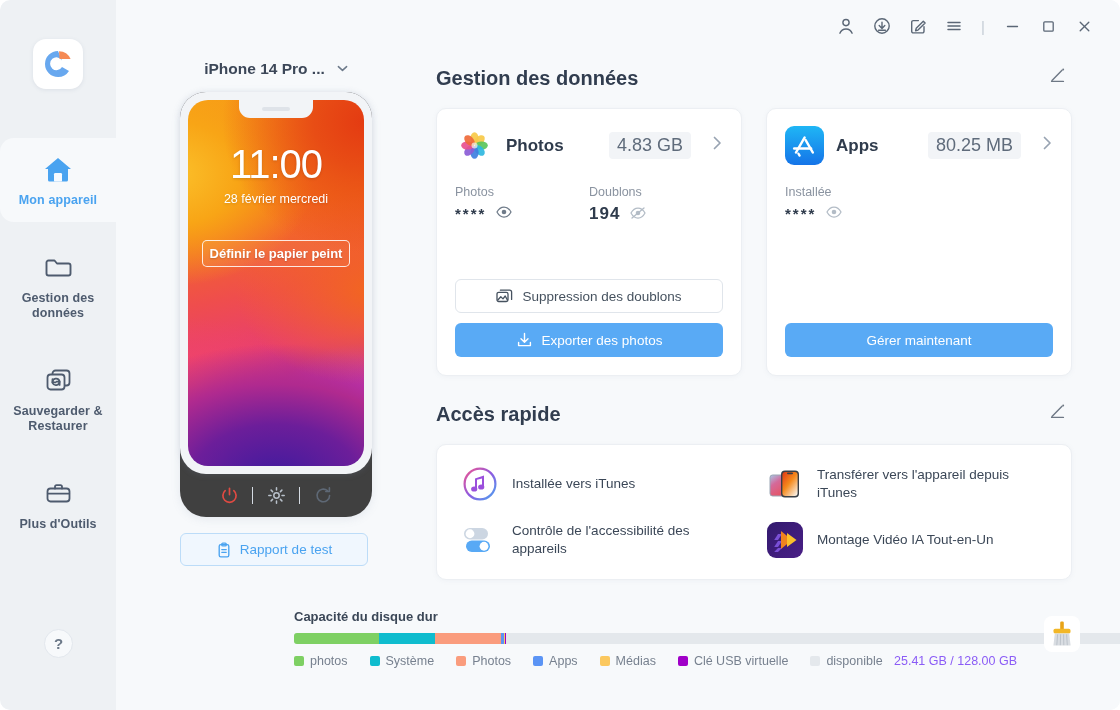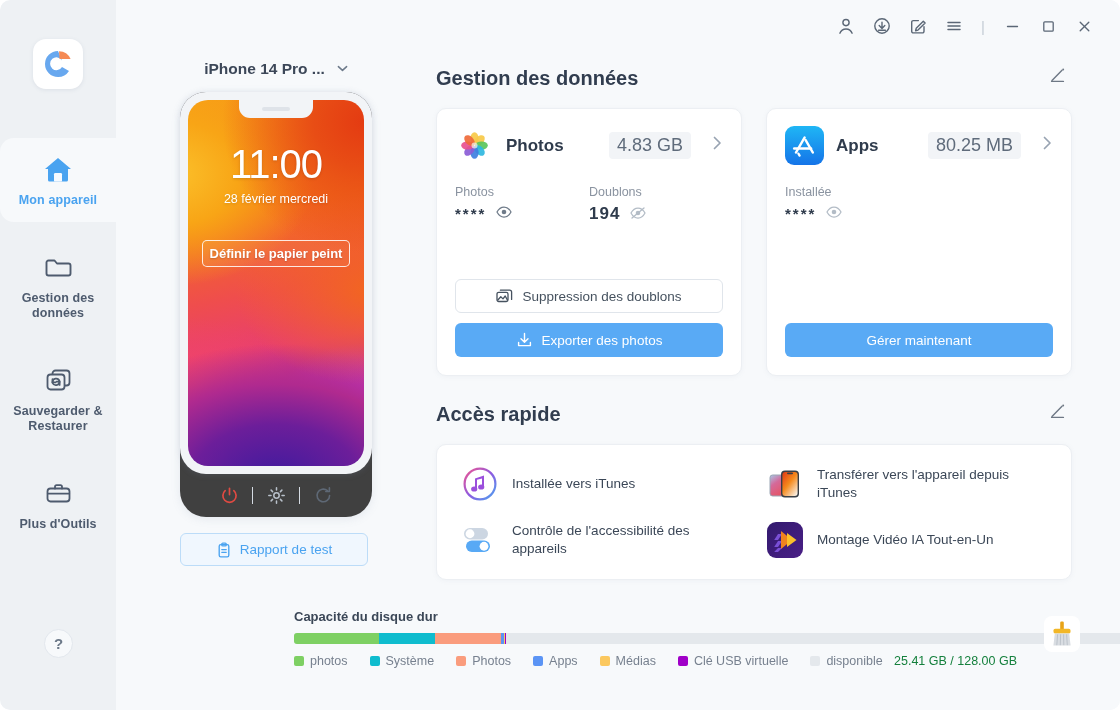--- a/index.html
+++ b/index.html
@@ -268,21 +268,21 @@
   .seg { height: 11px; }
   .disk-legend {
     margin-top: 10px; display: flex; align-items: center; gap: 0;
     position: relative;
   }
   .legend-item { display: flex; align-items: center; gap: 6px; margin-right: 22px; }
   .legend-dot { width: 10px; height: 10px; border-radius: 2px; }
   .legend-text { font-size: 12.5px; color: #77818f; }
   .disk-total {
     position: absolute; right: 55px; top: 0;
-    font-size: 12.5px; color: #15803d;
+    font-size: 12.5px; color: #8b5cf6;
   }
   .cleaner {
     position: absolute; right: -8px; bottom: 16px;
     width: 36px; height: 36px; cursor: pointer;
   }
 </style>
 </head>
 <body>
 
 <div class="window">

